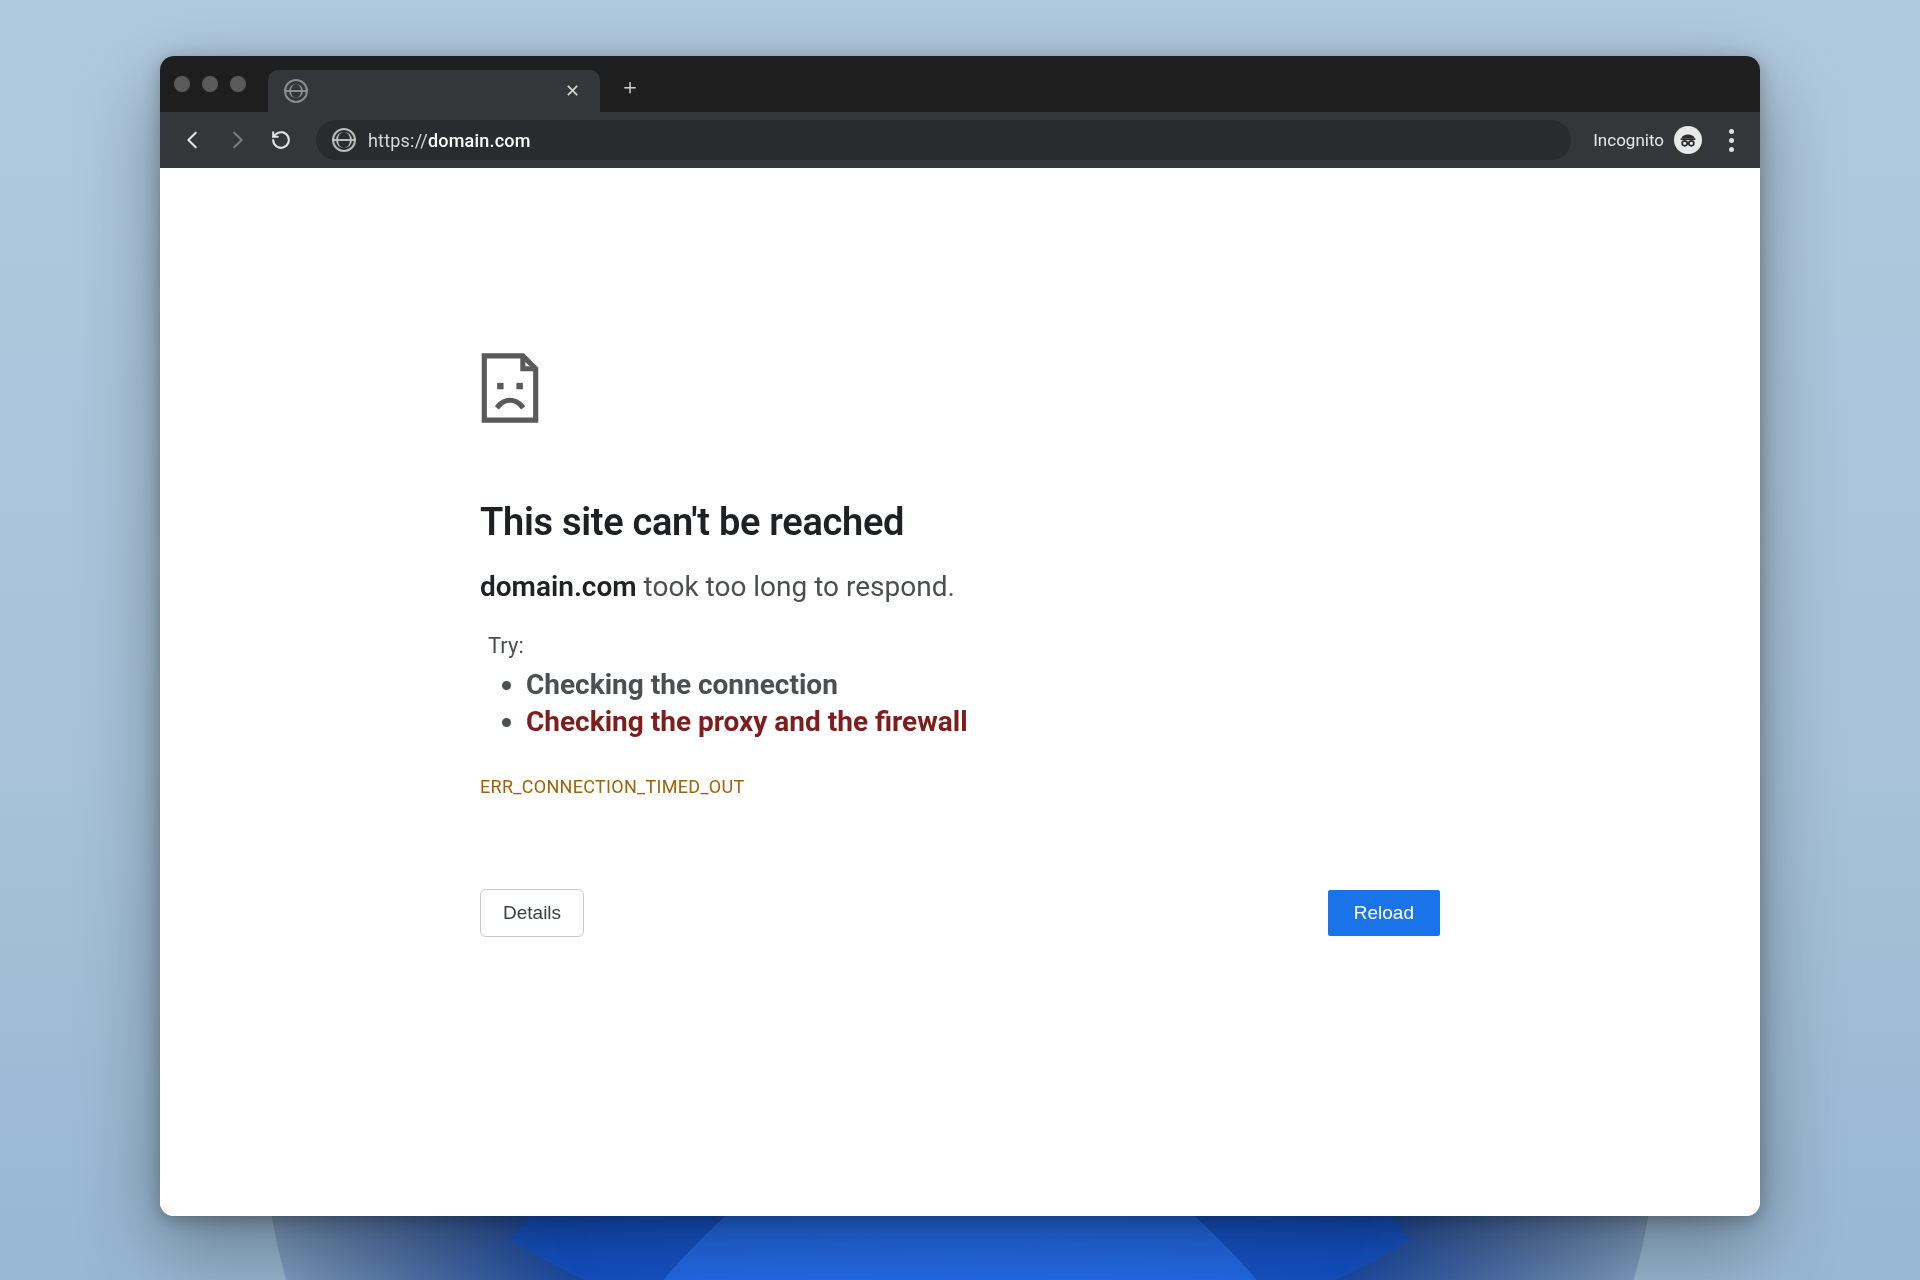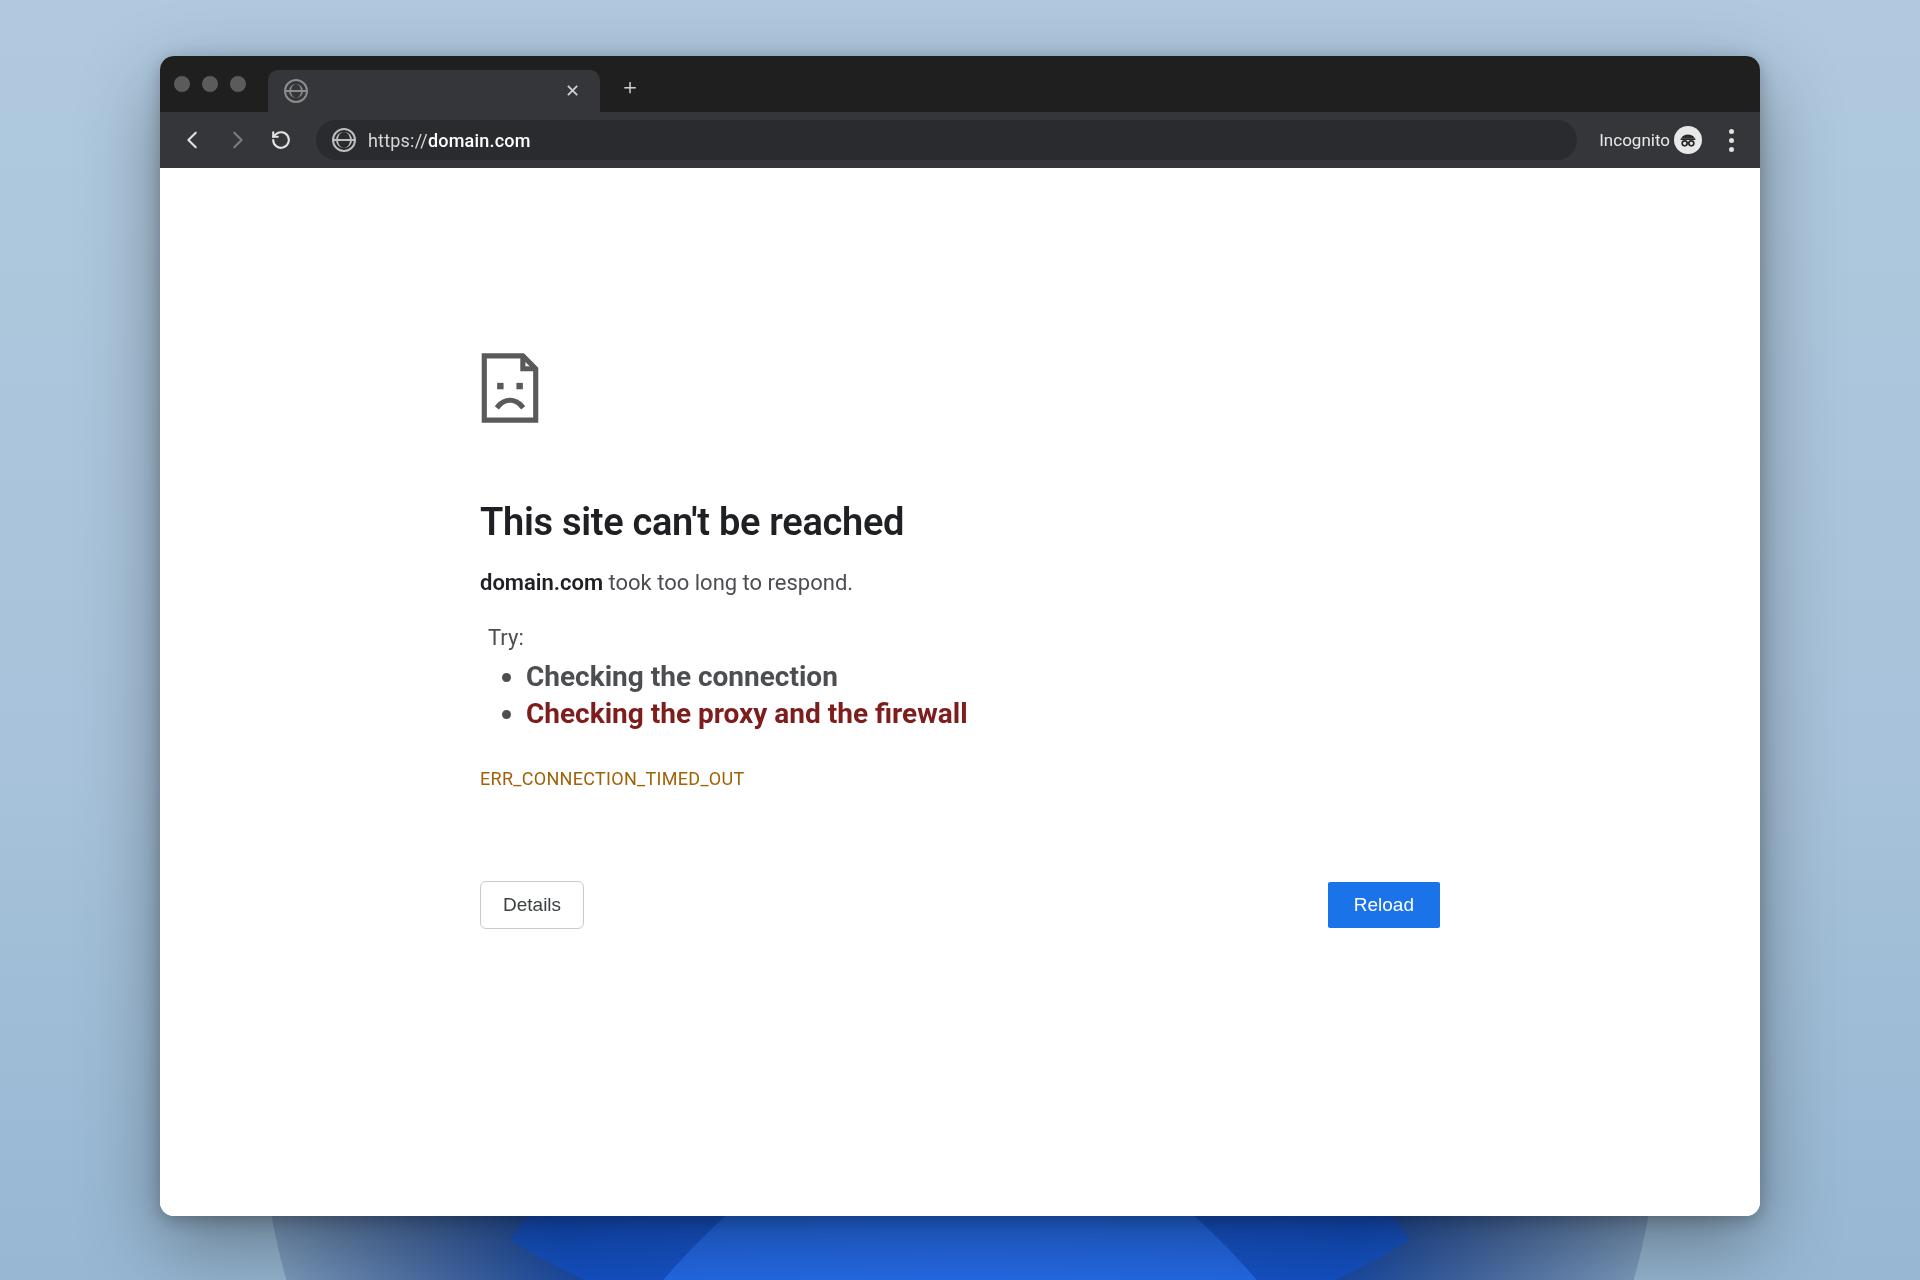--- a/index.html
+++ b/index.html
@@ -88,38 +88,38 @@
     margin:0 10px;
     color:#d7d7d7;
     font-size:18px;
     gap:12px;
   }
   .omnibox .site-icon{width:20px;height:20px;border:2px solid #bdbdbd;border-radius:50%;position:relative;flex:none;}
   .omnibox .site-icon::before{content:"";position:absolute;inset:2px;border-left:2px solid #bdbdbd;border-right:2px solid #bdbdbd;border-radius:50%;}
   .omnibox .site-icon::after{content:"";position:absolute;top:50%;left:0;right:0;border-top:2px solid #bdbdbd;transform:translateY(-50%);}    
   .omnibox .url{flex:1;white-space:nowrap;overflow:hidden;letter-spacing:.2px;}
   .omnibox .url b{color:#fff;font-weight:500;}
-  .incog{display:flex;align-items:center;gap:4px;color:#e8e8e8;font-size:17px;padding:0 6px;}
+  .incog{display:flex;align-items:center;gap:10px;color:#e8e8e8;font-size:17px;padding:0 6px;}
   .incog .badge{width:28px;height:28px;border-radius:50%;background:#e8e8e8;display:flex;align-items:center;justify-content:center;}
   .incog .badge svg{display:block;}
   .kebab{width:30px;height:38px;display:flex;flex-direction:column;align-items:center;justify-content:center;gap:4px;cursor:pointer;margin-left:2px;}
   .kebab span{width:5px;height:5px;background:#e2e2e2;border-radius:50%;}
 
   
   .content{flex:1;background:#fff;position:relative;}
   .errbox{
     position:absolute;
     left:320px;
     top:184px;
     width:960px;
     color:#202124;
   }
   .sadfile{width:60px;height:72px;margin-bottom:72px;}
   h1.err{font-size:38px;font-weight:600;letter-spacing:-.3px;color:#1f2023;margin:0 0 26px 0;}
-  p.msg{font-size:22px;color:#4c4e52;margin:12px 0 30px 0;}
+  p.msg{font-size:28px;color:#4c4e52;margin:12px 0 30px 0;}
   p.msg b{color:#202124;font-weight:600;}
   p.try{font-size:22px;color:#4c4e52;margin:0 0 8px 8px;}
   ul.sugg{font-size:28px;color:#4c4e52;margin:0 0 36px 0;padding-left:46px;font-weight:bold;}
   ul.sugg li{padding:2px 0;}
   ul.sugg a{color:#7f1d1d;text-decoration:none;}
   .ecode{font-size:18px;color:#a16207;letter-spacing:.3px;margin-bottom:92px;}
   .btnrow{display:flex;justify-content:space-between;align-items:center;}
   button.flat{
     background:#fff;color:#3c4043;border:1px solid #c9c9c9;border-radius:6px;
     font-size:19px;padding:12px 22px;cursor:pointer;

